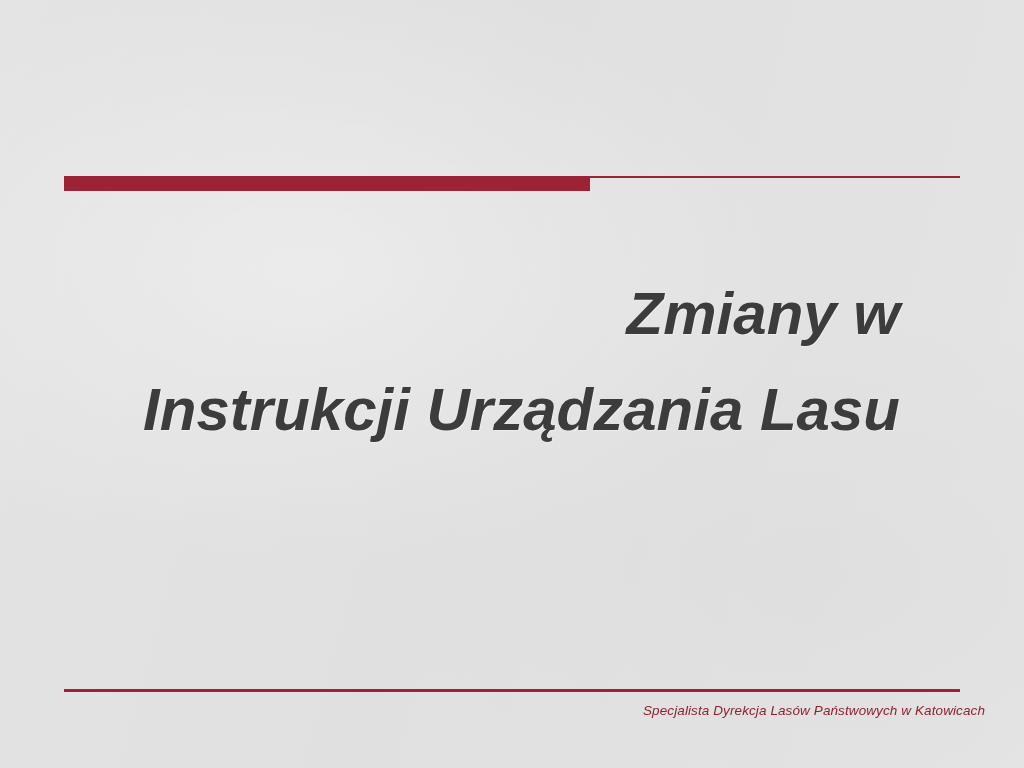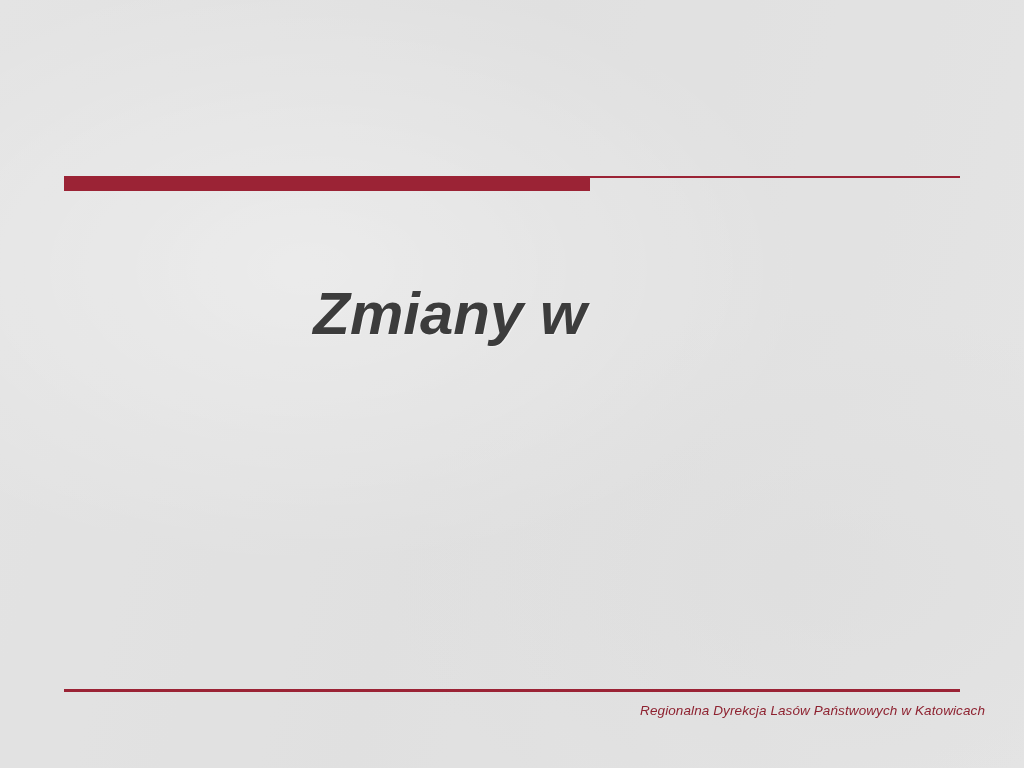--- a/index.html
+++ b/index.html
@@ -70,21 +70,21 @@
     height: 3px;
     background: #9b2335;
   }
 
   
   #title-block {
     position: absolute;
     left: 0;
     top: 266px;
     width: 900px;
-    text-align: center;
+    text-align: right;
     color: #3c3c3c;
     font-weight: bold;
     font-style: italic;
     font-size: 60px;
     line-height: 96px;
     letter-spacing: 0px;
     text-shadow: 1px 1px 0 rgba(255,255,255,0.35);
   }
   #title-line-1 { display: block; }
   #title-line-2 { display: block; }
@@ -316,21 +316,22 @@
 
     <div class="paper-tone"></div>
     <div class="paper-veil"></div>
   </div>
 
   <div id="top-rule-thin"></div>
   <div id="top-rule-thick"></div>
 
   <div id="title-block">
     <span id="title-line-1">Zmiany w</span>
+    <span id="title-line-2">Instrukcji Urządzania Lasu</span>
   </div>
 
   <div id="bottom-rule"></div>
 
   <div id="footer-block">
-    <span id="footer-line-1">Regionalna Dyrekcja Lasów Państwowych w Katowicach</span>
+    <span id="footer-line-1">Specjalista Dyrekcja Lasów Państwowych w Katowicach</span>
   </div>
 
 </div>
 
 </body></html>

